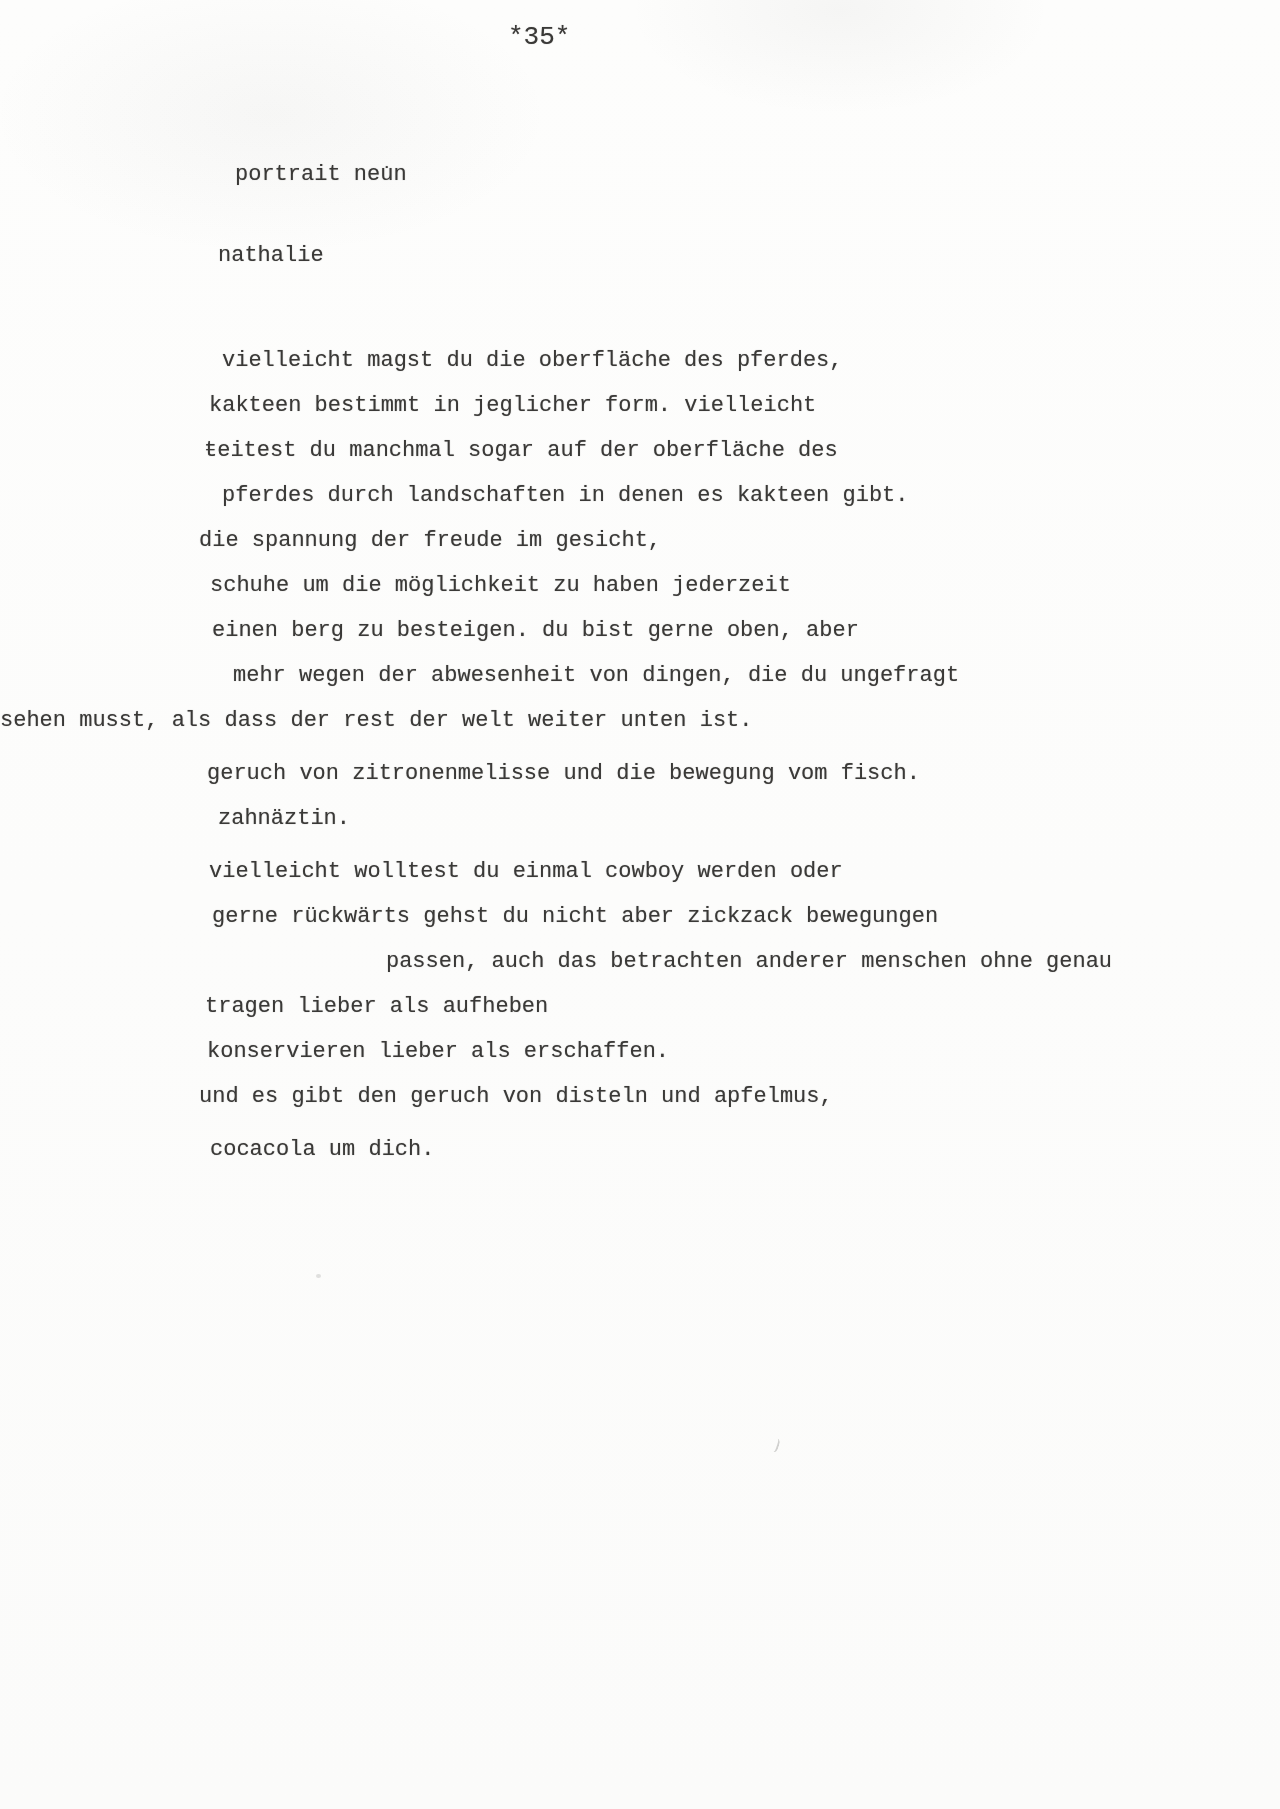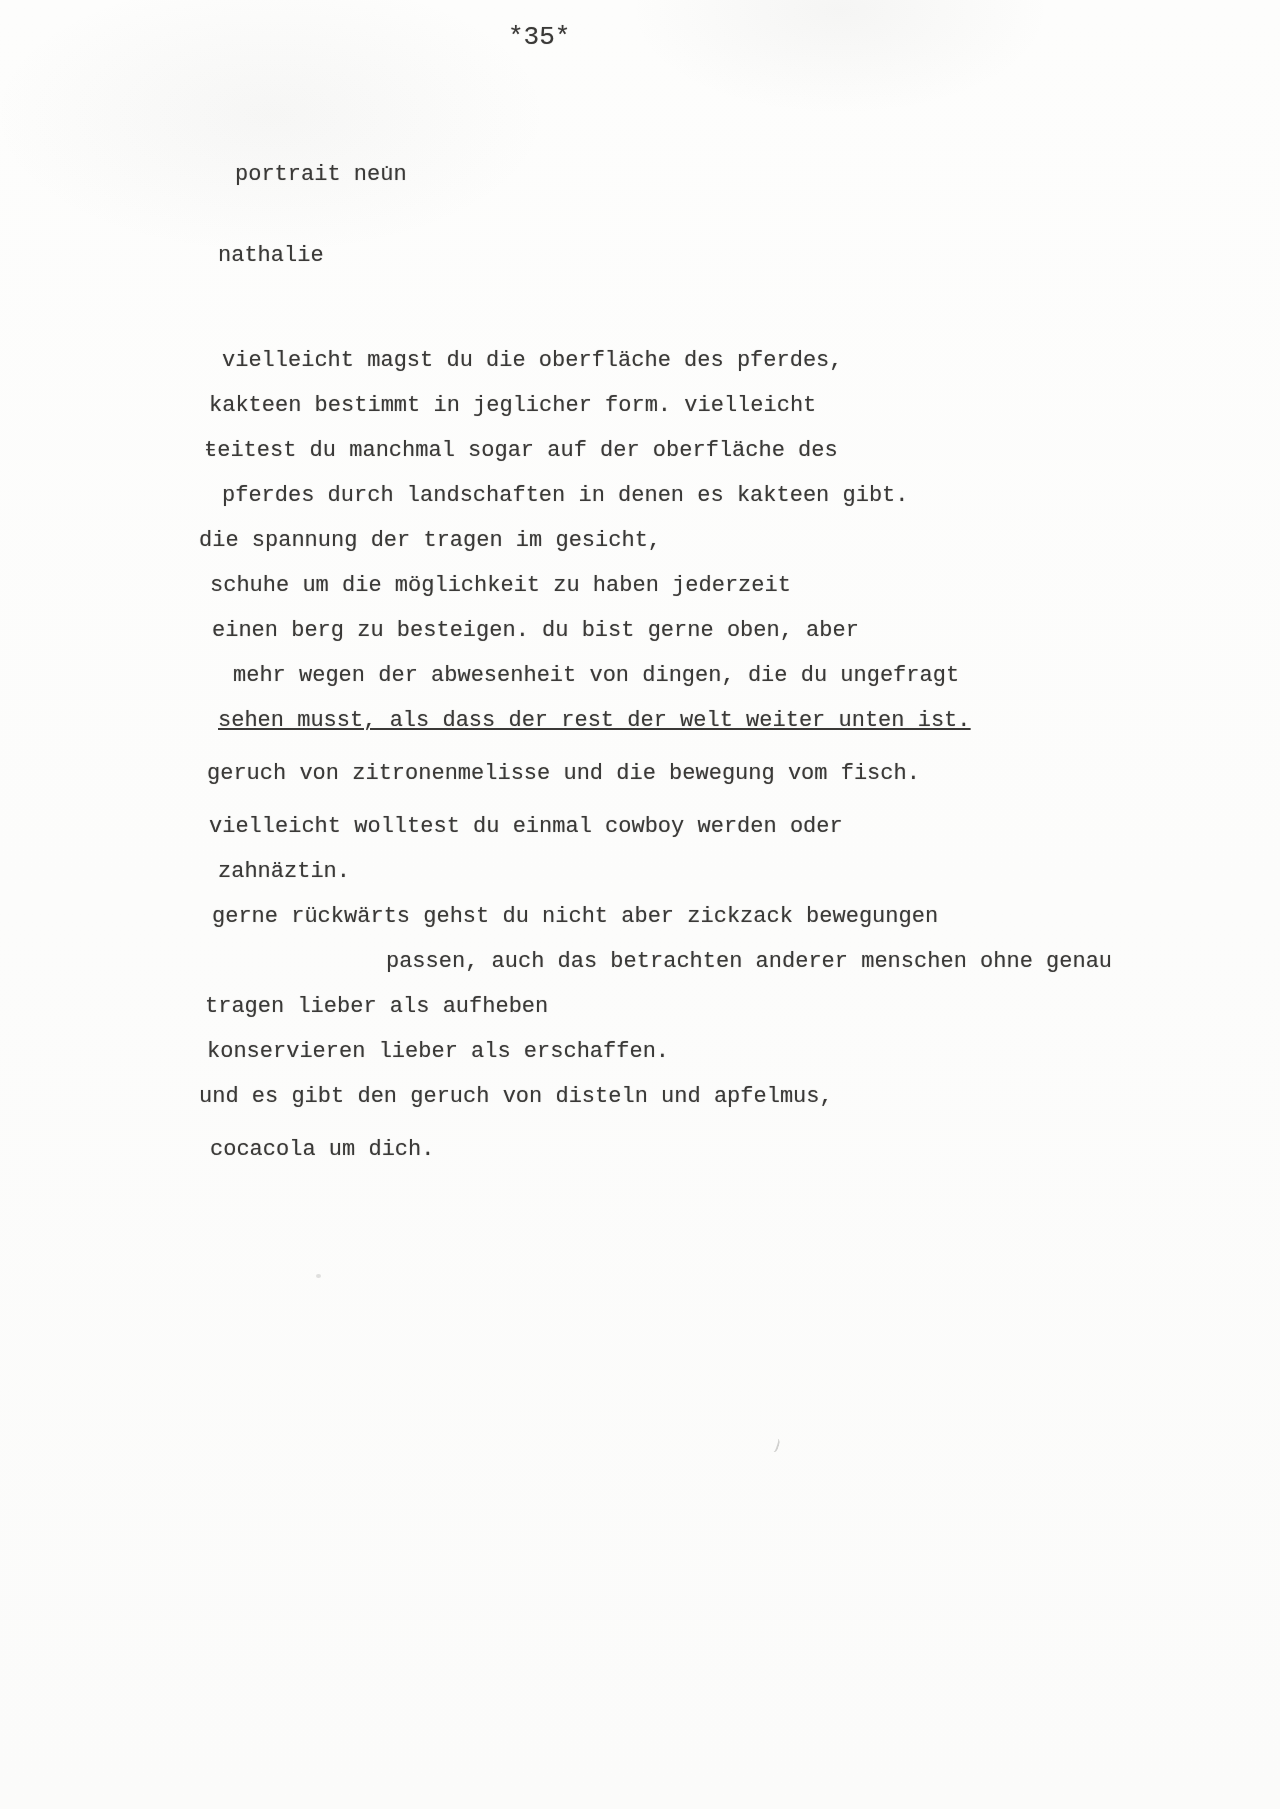--- a/index.html
+++ b/index.html
@@ -84,28 +84,28 @@
 
 <div class="poem-title typewritten">portrait neu̇n</div>
 
 <div class="poem-dedication typewritten">nathalie</div>
 
 <div class="poem-body">
   <div class="poem-line typewritten" style="margin-left: 222px;">vielleicht magst du die oberfläche des pferdes,</div>
   <div class="poem-line typewritten" style="margin-left: 209px;">kakteen bestimmt in jeglicher form. vielleicht</div>
   <div class="poem-line typewritten" style="margin-left: 204px;">ŧeitest du manchmal sogar auf der oberfläche des</div>
   <div class="poem-line typewritten" style="margin-left: 222px;">pferdes durch landschaften in denen es kakteen gibt.</div>
-  <div class="poem-line typewritten" style="margin-left: 199px;">die spannung der tragen im gesicht,</div>
+  <div class="poem-line typewritten" style="margin-left: 199px;">die spannung der freude im gesicht,</div>
   <div class="poem-line typewritten" style="margin-left: 210px;">schuhe um die möglichkeit zu haben jederzeit</div>
   <div class="poem-line typewritten" style="margin-left: 212px;">einen berg zu besteigen. du bist gerne oben, aber</div>
   <div class="poem-line typewritten" style="margin-left: 233px;">mehr wegen der abwesenheit von dingen, die du ungefragt</div>
-  <div class="poem-line typewritten" style="margin-left: 218px; text-decoration: underline;">sehen musst, als dass der rest der welt weiter unten ist.</div>
+  <div class="poem-line typewritten" style="">sehen musst, als dass der rest der welt weiter unten ist.</div>
   <div class="poem-line typewritten" style="margin-left: 207px; margin-top: 8px;">geruch von zitronenmelisse und die bewegung vom fisch.</div>
+  <div class="poem-line typewritten" style="margin-left: 218px;">zahnäztin.</div>
   <div class="poem-line typewritten" style="margin-left: 209px; margin-top: 8px;">vielleicht wolltest du einmal cowboy werden oder</div>
-  <div class="poem-line typewritten" style="margin-left: 218px;">zahnäztin.</div>
   <div class="poem-line typewritten" style="margin-left: 212px;">gerne rückwärts gehst du nicht aber zickzack bewegungen</div>
   <div class="poem-line typewritten" style="margin-left: 218px; text-align: center;">passen, auch das betrachten anderer menschen ohne genau</div>
   <div class="poem-line typewritten" style="margin-left: 205px;">tragen lieber als aufheben</div>
   <div class="poem-line typewritten" style="margin-left: 207px;">konservieren lieber als erschaffen.</div>
   <div class="poem-line typewritten" style="margin-left: 199px;">und es gibt den geruch von disteln und apfelmus,</div>
   <div class="poem-line typewritten" style="margin-left: 210px; margin-top: 8px;">cocacola um dich.</div>
 </div>
 
 <div class="smudge-a"></div>
 <div class="smudge-b"></div>

